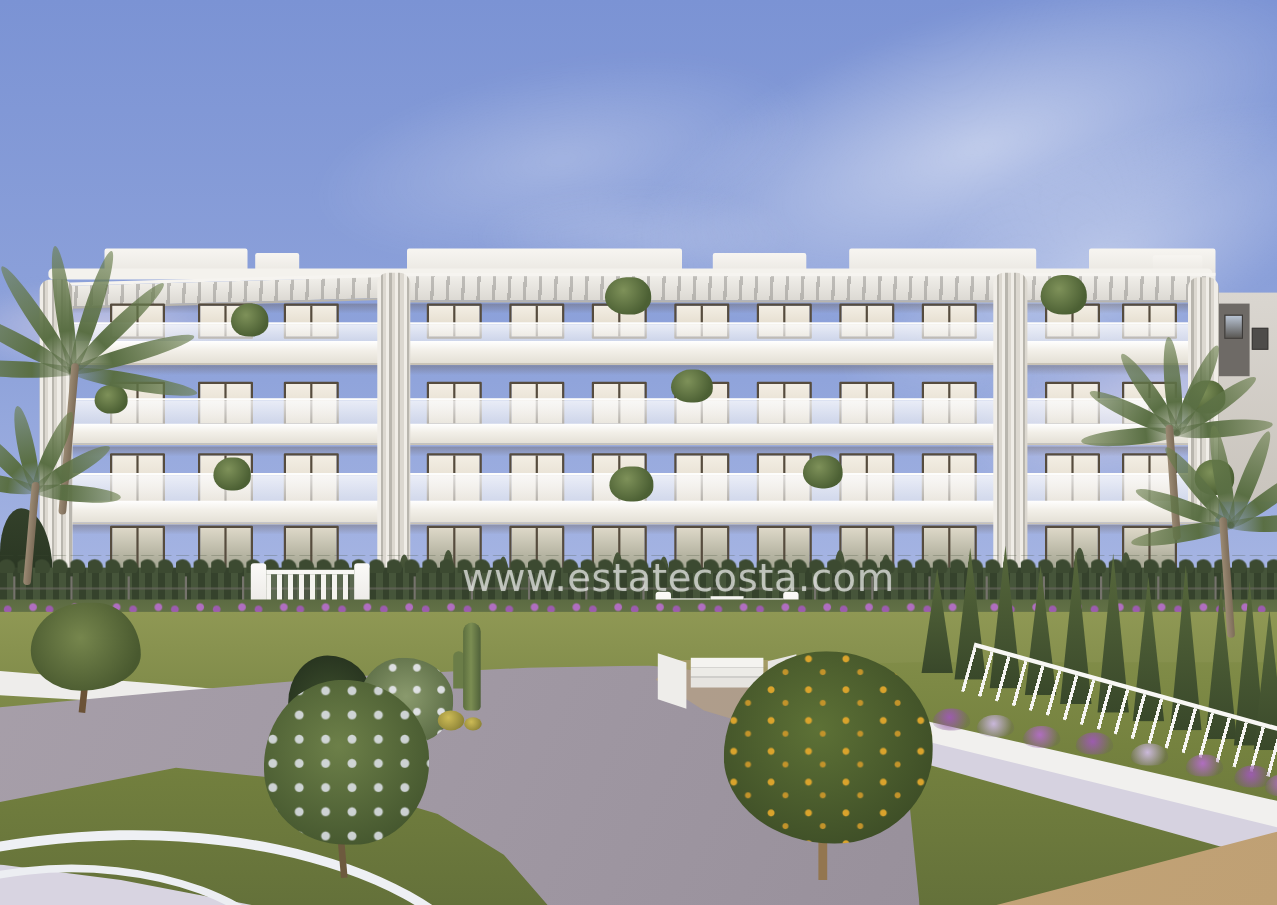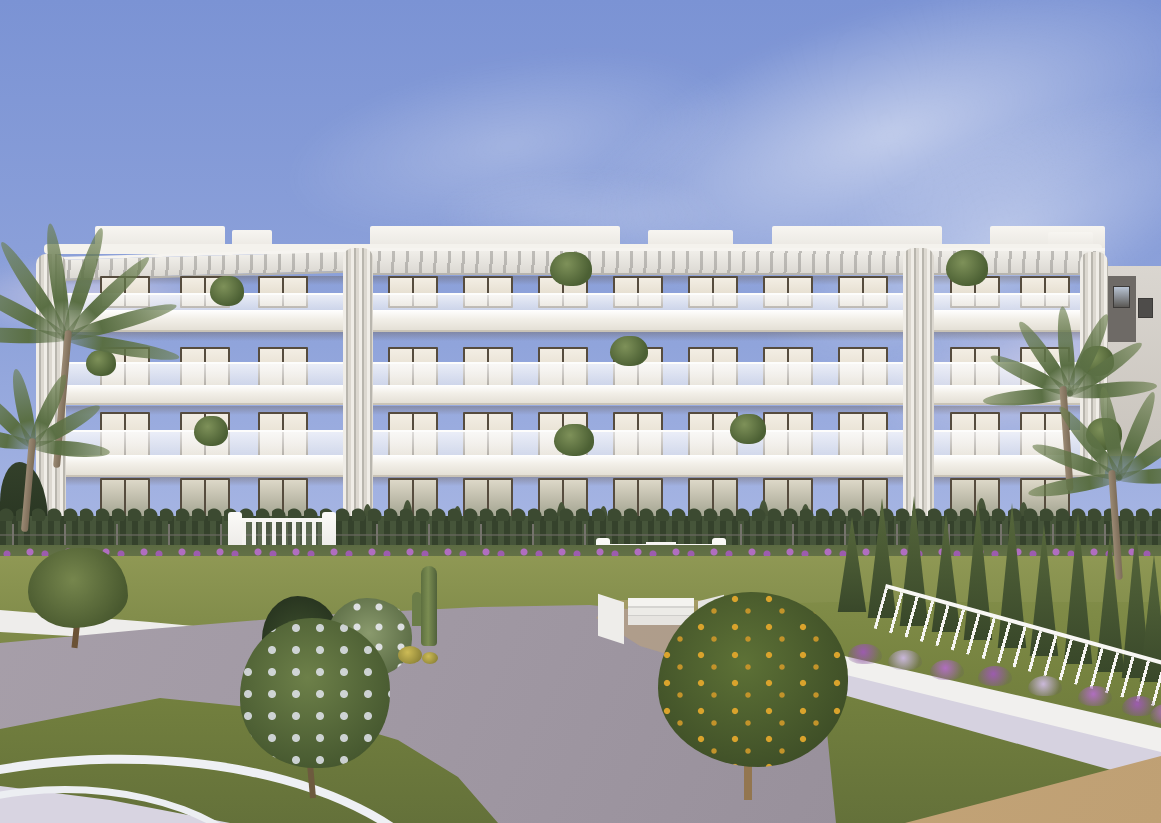--- a/index.html
+++ b/index.html
@@ -436,13 +436,14 @@
         <div class="frond" style="left: 0px; top: 0px; transform: rotate(-130deg) scaleX(1);"></div>
         <div class="frond" style="left: 0px; top: 0px; transform: rotate(-100deg) scaleX(1);"></div>
         <div class="frond" style="left: 0px; top: 0px; transform: rotate(-68deg) scaleX(1);"></div>
         <div class="frond" style="left: 0px; top: 0px; transform: rotate(-35deg) scaleX(1);"></div>
         <div class="frond" style="left: 0px; top: 0px; transform: rotate(-2deg) scaleX(1);"></div>
         <div class="trunk" style="left: -3px; top: 0px; width: 7px; height: 110px; transform: rotate(-4deg);"></div>
       </div>
       <div class="palm" style="left: 1168px; top: 836px; width: 0px; height: 0px; overflow: visible;"></div>
     </div>
 
+  <div class="watermark">www.estatecosta.com</div>
 </div>
 
 </body></html>

